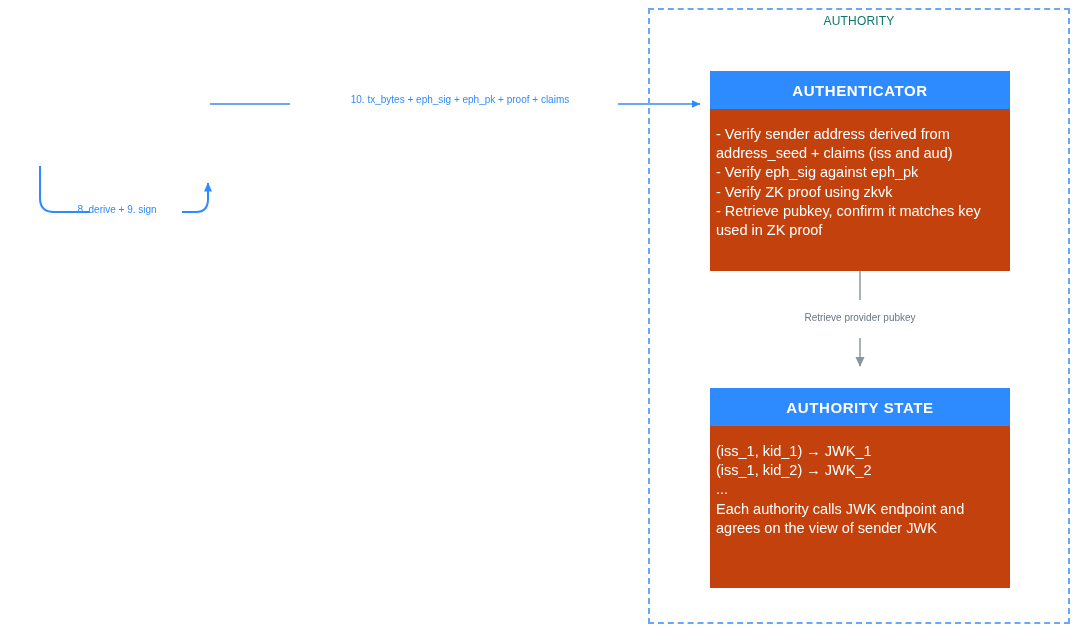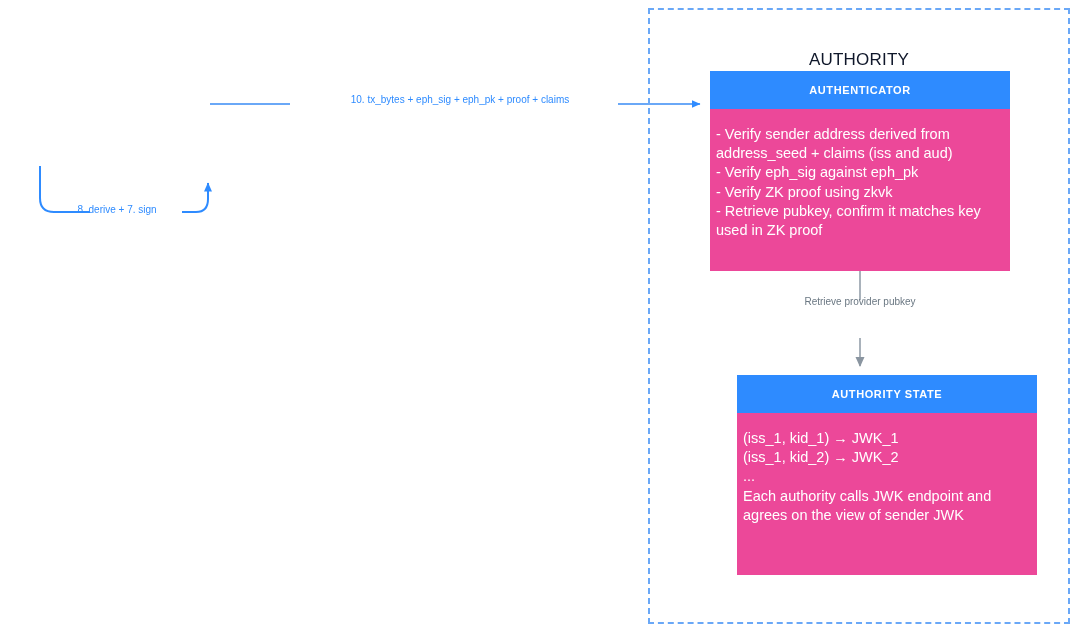--- a/index.html
+++ b/index.html
@@ -32,44 +32,43 @@
     height: 616px;
     border: 2px dashed #6aa8f7;
     box-sizing: border-box;
   }
   .authority-title {
     position: absolute;
     left: 648px;
     top: 14px;
     width: 422px;
     text-align: center;
-    color: #0f172a;
-    font-size: 17px;
+    color: #0f766e;
+    font-size: 12px;
     letter-spacing: 0.2px;
-    margin-top: 36px;
   }
 
   
   .node {
     position: absolute;
     box-sizing: border-box;
   }
   .node-header {
     background: #2e8bff;
     color: #ffffff;
-    font-size: 11px;
+    font-size: 15px;
     font-weight: 700;
     letter-spacing: 0.6px;
     display: flex;
     align-items: center;
     justify-content: center;
     box-sizing: border-box;
   }
   .node-body {
-    background: #ec4899;
+    background: #c2410c;
     color: #ffffff;
     font-size: 14.5px;
     line-height: 19.2px;
     box-sizing: border-box;
     padding: 16px 6px 2px 6px;
     white-space: pre-wrap;
     overflow: hidden;
   }
 
   
@@ -94,24 +93,23 @@
     top: 71px;
     width: 300px;
     height: 200px;
   }
   .authenticator .node-header { height: 38px; }
   .authenticator .node-body   { height: 162px; }
 
   
   .authority-state {
     left: 710px;
-    top: 375px;
+    top: 388px;
     width: 300px;
     height: 200px;
-    margin-left: 27px;
   }
   .authority-state .node-header { height: 38px; }
   .authority-state .node-body   { height: 162px; }
 
   
   .edge-label {
     position: absolute;
     text-align: center;
     font-size: 10px;
     line-height: 19px;
@@ -124,21 +122,21 @@
     top: 90px;
     width: 340px;
   }
   .label-derive-sign {
     left: 22px;
     top: 200px;
     width: 190px;
   }
   .label-retrieve {
     left: 770px;
-    top: 292px;
+    top: 308px;
     width: 180px;
   }
 
   svg.edges {
     position: absolute;
     left: 0;
     top: 0;
     width: 1080px;
     height: 640px;
     overflow: visible;
@@ -191,17 +189,17 @@
   <div class="node authority-state">
     <div class="node-header">AUTHORITY STATE</div>
     <div class="node-body">(iss_1, kid_1) → JWK_1
 (iss_1, kid_2) → JWK_2
 ...
 Each authority calls JWK endpoint and agrees on the view of sender JWK</div>
   </div>
 
   <div class="edge-label blue label-tx">10. tx_bytes + eph_sig + eph_pk + proof + claims</div>
 
-  <div class="edge-label blue label-derive-sign">8. derive + 7. sign</div>
+  <div class="edge-label blue label-derive-sign">8. derive + 9. sign</div>
 
   <div class="edge-label gray label-retrieve">Retrieve provider pubkey</div>
 
 </div>
 
 </body></html>

